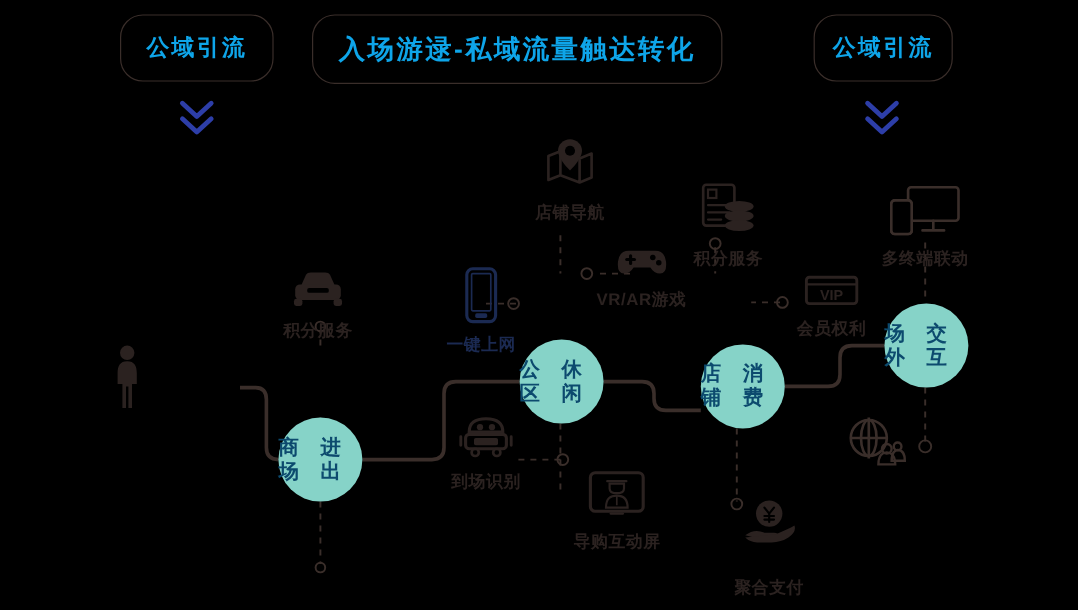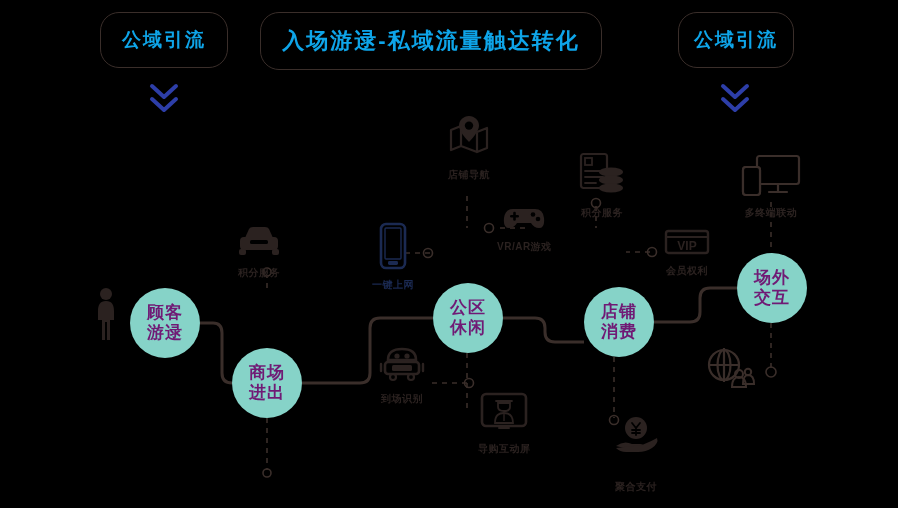--- a/index.html
+++ b/index.html
@@ -21,34 +21,34 @@
   .chev{position:absolute;width:34px;height:36px;}
   .chev svg{display:block;}
   #chev-left{left:147px;top:82px;}
   #chev-right{left:718px;top:82px;}
 
   
   #path-layer{position:absolute;left:0;top:0;width:898px;height:508px;pointer-events:none;}
 
   
   .node{position:absolute;border-radius:50%;background:#86d3c8;
-        display:flex;flex-direction:column;align-items:center;justify-content:center;
-        color:#701a75;font-weight:700;line-height:1.16;letter-spacing:1px;
+        display:flex;align-items:center;justify-content:center;
+        color:#0c4a6e;font-weight:700;line-height:1.16;letter-spacing:1px;
         box-sizing:border-box;}
   .node span{display:block;}
   #node-1{left:130px;top:288px;width:70px;height:70px;font-size:17px;}
   #node-2{left:232px;top:348px;width:70px;height:70px;font-size:17px;}
   #node-3{left:433px;top:283px;width:70px;height:70px;font-size:17px;}
   #node-4{left:584px;top:287px;width:70px;height:70px;font-size:17px;}
   #node-5{left:737px;top:253px;width:70px;height:70px;font-size:17px;}
 
   
   .icon-item{position:absolute;display:flex;flex-direction:column;align-items:center;}
   .icon-item .glyph{display:block;}
-  .icon-item .cap{margin-top:4px;font-size:10px;color:#2b2220;
+  .icon-item .cap{margin-top:4px;font-size:14px;color:#2b2220;
                   white-space:nowrap;letter-spacing:.5px;font-weight:700;}
   .icon-item.blue .cap{color:#1b2a52;}
 
   
   #ic-parking   {left:236px;top:224px;}
   #ic-face      {left:272px;top:432px;}
   #ic-wifi      {left:372px;top:222px;}
   #ic-robot     {left:376px;top:344px;}
   #ic-nav       {left:446px;top:114px;}
   #ic-vrar      {left:497px;top:206px;}
@@ -120,24 +120,20 @@
     </g>
   </svg>
 
   <div style="position:absolute;left:92px;top:286px;">
     <svg width="28" height="56" viewBox="0 0 28 56">
       <circle cx="14" cy="8" r="6" fill="#2b2220"></circle>
       <path d="M14 15 C8 15 6 19 6 25 L6 34 L10 34 L10 54 L13 54 L13 36 L15 36 L15 54 L18 54 L18 34 L22 34 L22 25 C22 19 20 15 14 15 Z" fill="#2b2220"></path>
     </svg>
   </div>
 
-  <div class="node" id="node-1">
-    <span>顾客</span>
-    <span>游逯</span>
-  </div>
   <div class="node" id="node-2">
     <span>商场</span>
     <span>进出</span>
   </div>
   <div class="node" id="node-3">
     <span>公区</span>
     <span>休闲</span>
   </div>
   <div class="node" id="node-4">
     <span>店铺</span>

